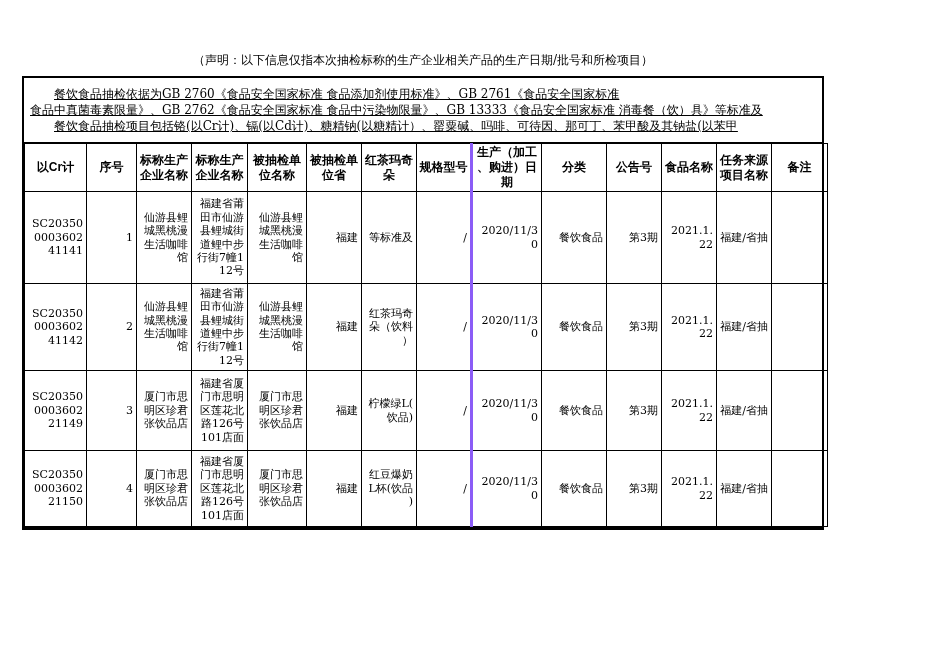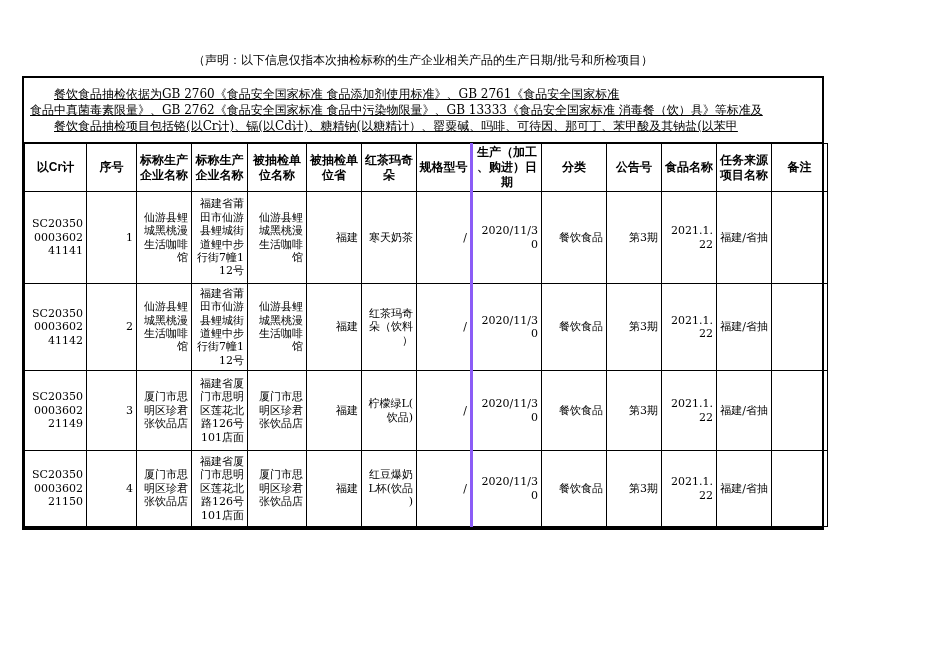--- a/index.html
+++ b/index.html
@@ -107,21 +107,21 @@
         </tr>
       </thead>
       <tbody>
         <tr>
           <td>SC20350000360241141</td>
           <td>1</td>
           <td>仙游县鲤城黑桃漫生活咖啡馆</td>
           <td>福建省莆田市仙游县鲤城街道鲤中步行街7幢112号</td>
           <td>仙游县鲤城黑桃漫生活咖啡馆</td>
           <td>福建</td>
-          <td>寒天奶茶</td>
+          <td>等标准及</td>
           <td>/</td>
           <td>2020/11/30</td>
           <td>餐饮食品</td>
           <td>第3期</td>
           <td>2021.1.22</td>
           <td>福建/省抽</td>
           <td></td>
         </tr>
         <tr>
           <td>SC20350000360241142</td>

